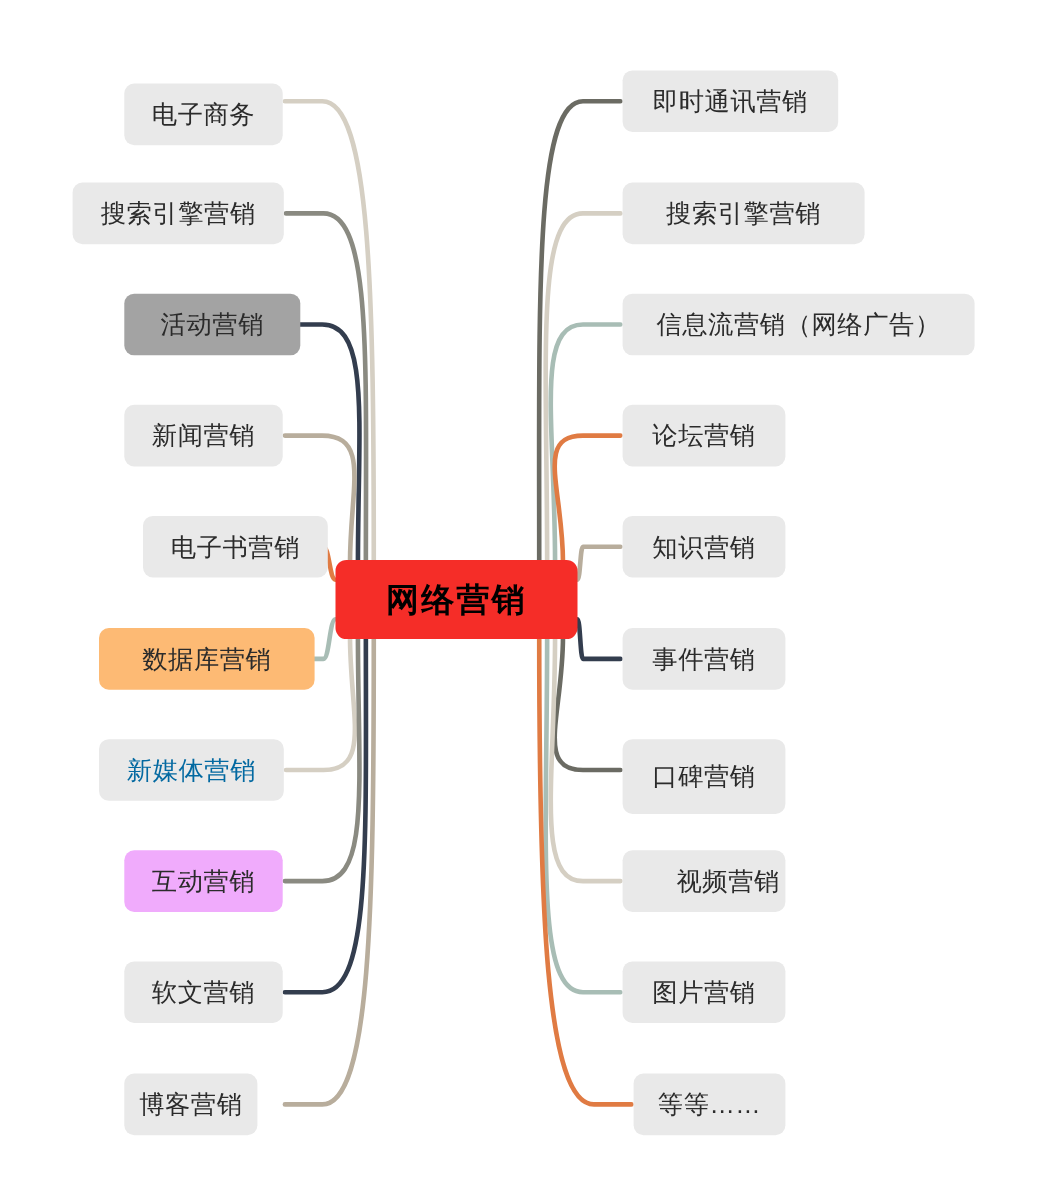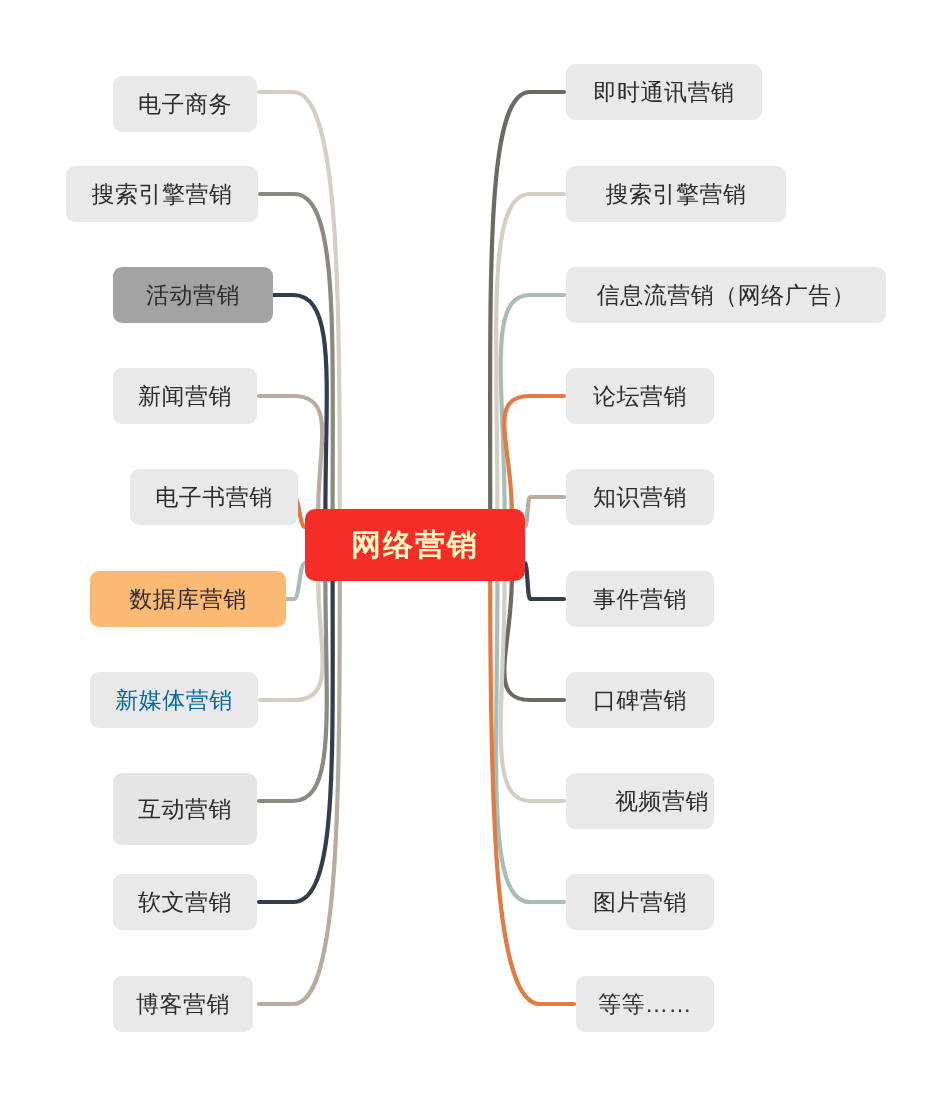--- a/index.html
+++ b/index.html
@@ -116,59 +116,59 @@
       </div>
       <div class="node left" style="left: 90px; top: 469px; width: 168px; height: 56px; background: rgb(233, 233, 233); color: rgb(43, 43, 43); border-radius: 9px; margin-left: 40px;">
         <span>电子书营销</span>
       </div>
       <div class="node left" style="left: 90px; top: 571px; width: 196px; height: 56px; background: #fdba74; color: rgb(43, 43, 43); border-radius: 9px;">
         <span>数据库营销</span>
       </div>
       <div class="node left" style="left: 90px; top: 672px; width: 168px; height: 56px; background: rgb(233, 233, 233); color: #0369a1; border-radius: 9px;">
         <span>新媒体营销</span>
       </div>
-      <div class="node left" style="left: 113px; top: 773px; width: 144px; height: 72px; background: #e5e5e5; color: rgb(43, 43, 43); border-radius: 9px;">
+      <div class="node left" style="left: 113px; top: 773px; width: 144px; height: 56px; background: #f0abfc; color: rgb(43, 43, 43); border-radius: 9px;">
         <span>互动营销</span>
       </div>
       <div class="node left" style="left: 113px; top: 874px; width: 144px; height: 56px; background: rgb(233, 233, 233); color: rgb(43, 43, 43); border-radius: 9px;">
         <span>软文营销</span>
       </div>
-      <div class="node left" style="left: 113px; top: 976px; width: 140px; height: 56px; background: rgb(233, 233, 233); color: rgb(43, 43, 43); border-radius: 9px;">
+      <div class="node left" style="left: 113px; top: 976px; width: 121px; height: 56px; background: rgb(233, 233, 233); color: rgb(43, 43, 43); border-radius: 9px;">
         <span>博客营销</span>
       </div>
       <div class="node right" style="left: 566px; top: 64px; width: 196px; height: 56px; background: rgb(233, 233, 233); color: rgb(43, 43, 43); border-radius: 9px;">
         <span>即时通讯营销</span>
       </div>
       <div class="node right" style="left: 566px; top: 166px; width: 220px; height: 56px; background: rgb(233, 233, 233); color: rgb(43, 43, 43); border-radius: 9px;">
         <span>搜索引擎营销</span>
       </div>
       <div class="node right" style="left: 566px; top: 267px; width: 320px; height: 56px; background: rgb(233, 233, 233); color: rgb(43, 43, 43); border-radius: 9px;">
         <span>信息流营销（网络广告）</span>
       </div>
       <div class="node right" style="left: 566px; top: 368px; width: 148px; height: 56px; background: rgb(233, 233, 233); color: rgb(43, 43, 43); border-radius: 9px;">
         <span>论坛营销</span>
       </div>
       <div class="node right" style="left: 566px; top: 469px; width: 148px; height: 56px; background: rgb(233, 233, 233); color: rgb(43, 43, 43); border-radius: 9px;">
         <span>知识营销</span>
       </div>
       <div class="node right" style="left: 566px; top: 571px; width: 148px; height: 56px; background: rgb(233, 233, 233); color: rgb(43, 43, 43); border-radius: 9px;">
         <span>事件营销</span>
       </div>
-      <div class="node right" style="left: 566px; top: 672px; width: 148px; height: 56px; background: rgb(233, 233, 233); color: rgb(43, 43, 43); border-radius: 9px;">
+      <div class="node right" style="left: 566px; top: 672px; width: 148px; height: 68px; background: rgb(233, 233, 233); color: rgb(43, 43, 43); border-radius: 9px;">
         <span>口碑营销</span>
       </div>
       <div class="node right" style="left: 566px; top: 773px; width: 148px; height: 56px; background: rgb(233, 233, 233); color: rgb(43, 43, 43); border-radius: 9px; padding-left: 44px;">
         <span>视频营销</span>
       </div>
       <div class="node right" style="left: 566px; top: 874px; width: 148px; height: 56px; background: rgb(233, 233, 233); color: rgb(43, 43, 43); border-radius: 9px;">
         <span>图片营销</span>
       </div>
       <div class="node right" style="left: 576px; top: 976px; width: 138px; height: 56px; background: rgb(233, 233, 233); color: rgb(43, 43, 43); border-radius: 9px;">
         <span>等等……</span>
       </div>
     </div>
 
-  <div id="center-node" style="left: 305px; top: 509px; width: 220px; height: 72px; background: rgb(245, 45, 40); color: #fef9c3;">
+  <div id="center-node" style="left: 305px; top: 509px; width: 220px; height: 72px; background: rgb(245, 45, 40); color: #000000;">
     <span>网络营销</span>
   </div>
 
 
 </div>
 
 </body></html>

